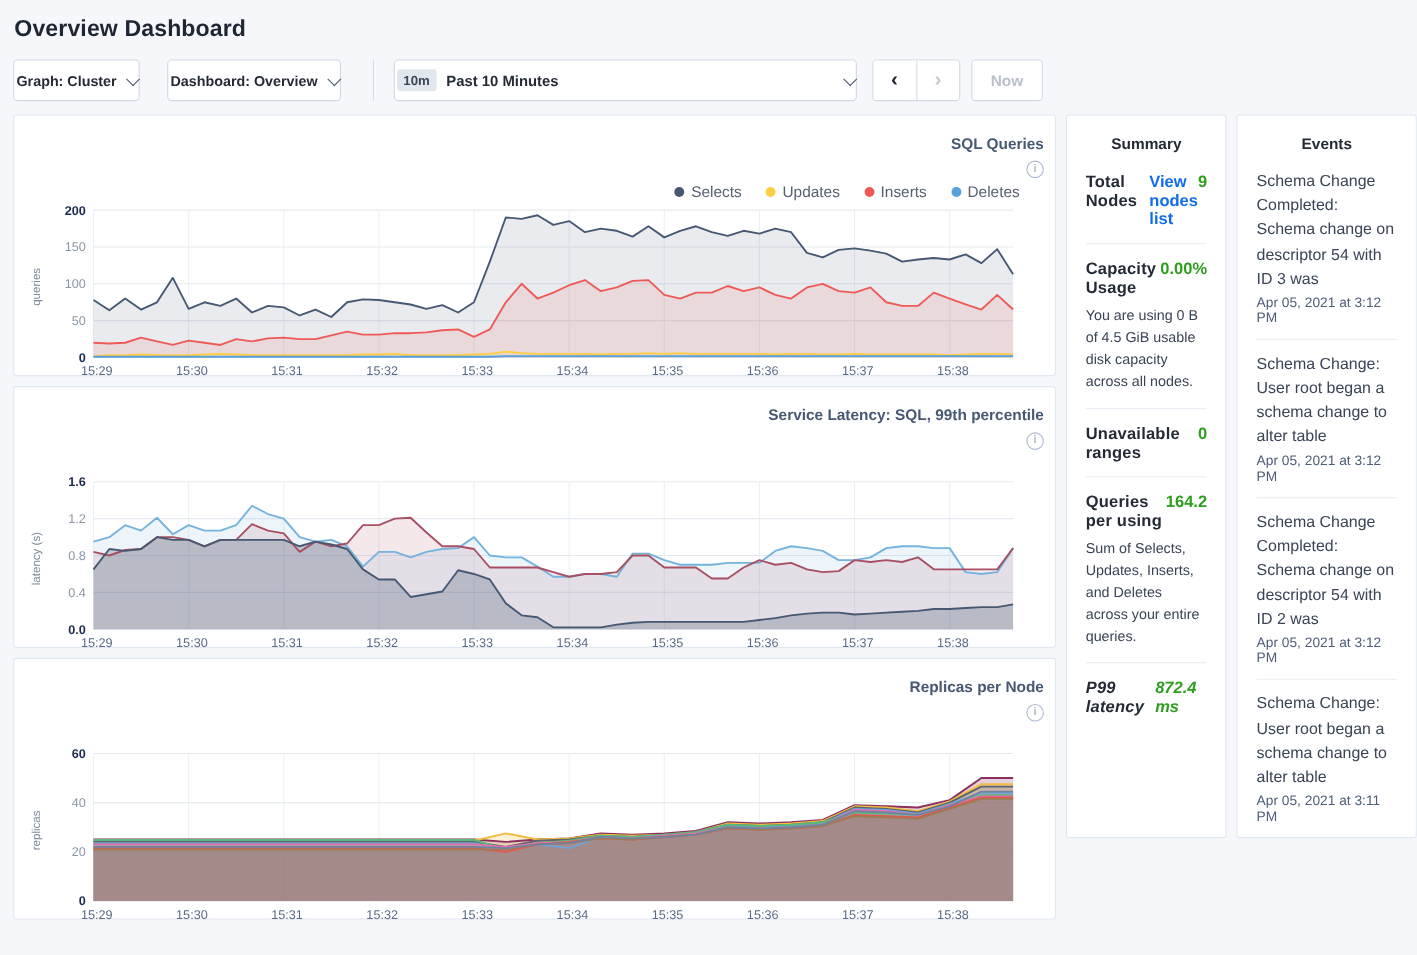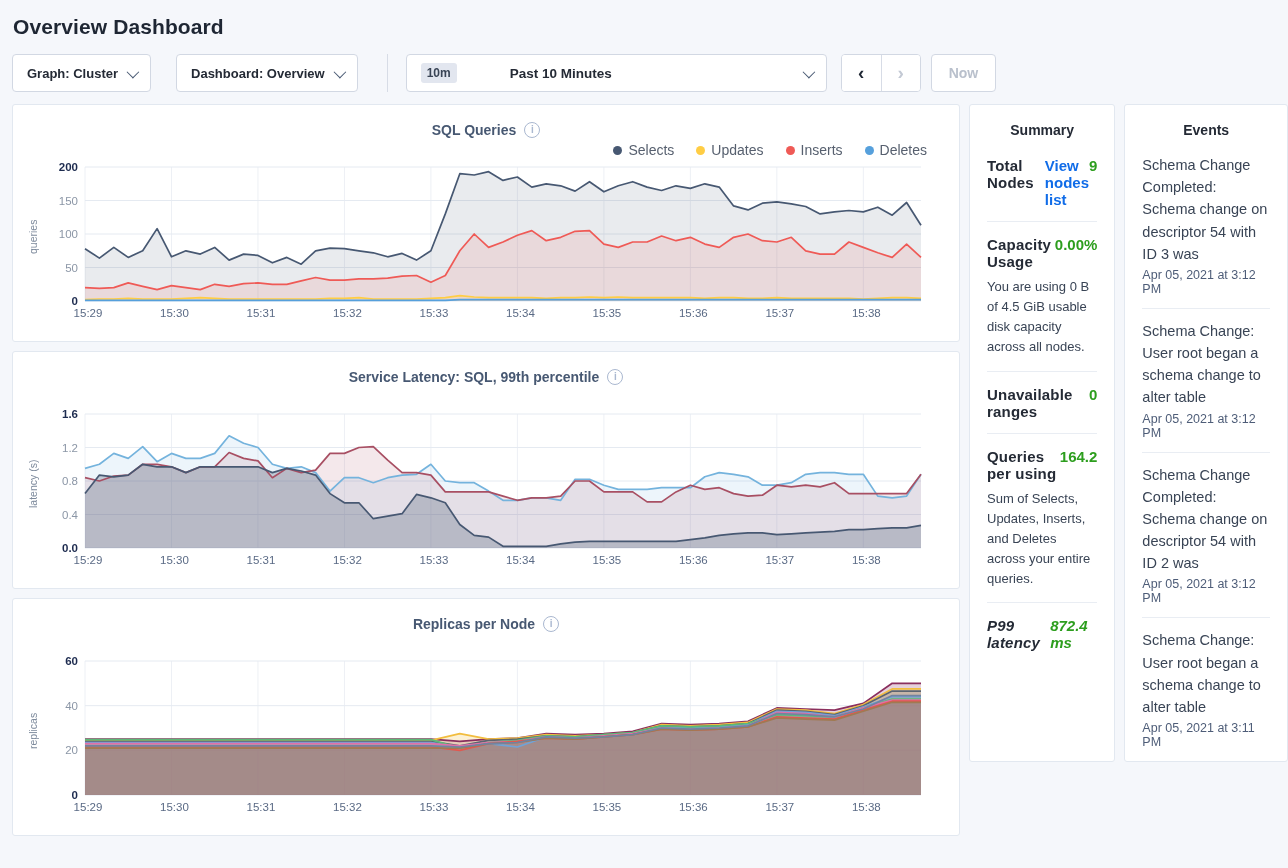--- a/index.html
+++ b/index.html
@@ -4,48 +4,48 @@
 <style>
   * { margin:0; padding:0; box-sizing:border-box; }
   html,body { width:1288px; height:868px; overflow:hidden; }
   body { background:#f5f7fb; font-family:"Liberation Sans", sans-serif; color:#242a35; }
 
   .page-title { font-size:21px; font-weight:700; color:#1e2633; padding:15px 0 0 13px; letter-spacing:.1px; }
 
   .toolbar { display:flex; align-items:center; margin:15px 12px 0 12px; }
   .btn {
     height:38px; background:#fff; border:1px solid #d2d8e3; border-radius:4px;
-    display:flex; align-items:center; gap:9px; padding:0 14px;
+    display:flex; align-items:center; gap:9px; padding:0 2px;
     font-size:13px; font-weight:700; color:#242a35; cursor:pointer;
   }
   .dropdown-btn { }
   .gap25 { margin-left:25px; }
   .chev { width:9px; height:9px; border-right:1.6px solid #475872; border-bottom:1.6px solid #475872;
           transform:rotate(45deg) translateY(-2px); display:inline-block; }
   .vdivider { width:1px; height:38px; background:#d7dce6; margin:0 18px 0 29px; }
   .timepicker { width:421px; justify-content:flex-start; }
   .tp-badge { background:#e2e6ef; color:#394455; font-size:12px; font-weight:700;
               padding:3px 6px; border-radius:3px; }
-  .tp-label { font-size:13.5px; font-weight:700;margin-left:44px; }
+  .tp-label { font-size:13.5px; font-weight:700; }
   .tp-chev { margin-left:auto; }
   .arrow-group { display:flex; margin-left:14px; border:1px solid #d2d8e3; border-radius:4px; background:#fff; overflow:hidden; }
   .arrow-btn { width:39px; height:36px; display:flex; align-items:center; justify-content:center;
                background:#fff; border:none; cursor:pointer; font-size:19px; font-weight:700; }
   .arrow-btn + .arrow-btn { border-left:1px solid #d7dce6; }
   .arrow-prev { color:#1e2633; }
   .arrow-next { color:#c3c9d4; cursor:default; }
   .now-btn { margin-left:10px; color:#b9c0cc; font-size:14px; cursor:default; padding:0 17px; }
 
   .content { display:flex; margin:12px 0 0 12px; gap:9px; align-items:flex-start; }
   .charts-col { width:948px; display:flex; flex-direction:column; gap:9px; }
   .side-col { width:319px; display:flex; gap:9px; }
 
   .card { background:#fff; border:1px solid #e2e8f0; border-radius:3px; }
   .chart-card { height:238px; padding:0 10px; }
-  .chart-header { display:flex; align-items:flex-end; justify-content:center; gap:8px; padding-top:17px; }
+  .chart-header { display:flex; align-items:flex-end; justify-content:center; gap:8px; padding-top:17px;flex-direction:column; }
   .chart-title { font-size:14px; font-weight:700; color:#475872; }
   .info-icon { width:16px; height:16px; border:1px solid #aab8d0; border-radius:50%;
                color:#aab8d0; font-size:10px; font-weight:700; line-height:14px; text-align:center;
                font-style:normal; cursor:pointer; }
   .legend-row { height:24px; display:flex; justify-content:flex-end; align-items:center;
                 gap:22px; padding-right:22px; }
   .legend-item { display:flex; align-items:center; gap:6px; font-size:14px; color:#57606f; cursor:pointer; }
   .legend-dot { width:9px; height:9px; border-radius:50%; display:inline-block; }
   .chart-body { display:flex; align-items:flex-start; padding-left:4px; }
   .y-axis-label { writing-mode:vertical-rl; transform:rotate(180deg); font-size:10.5px; color:#7d8a9c;

